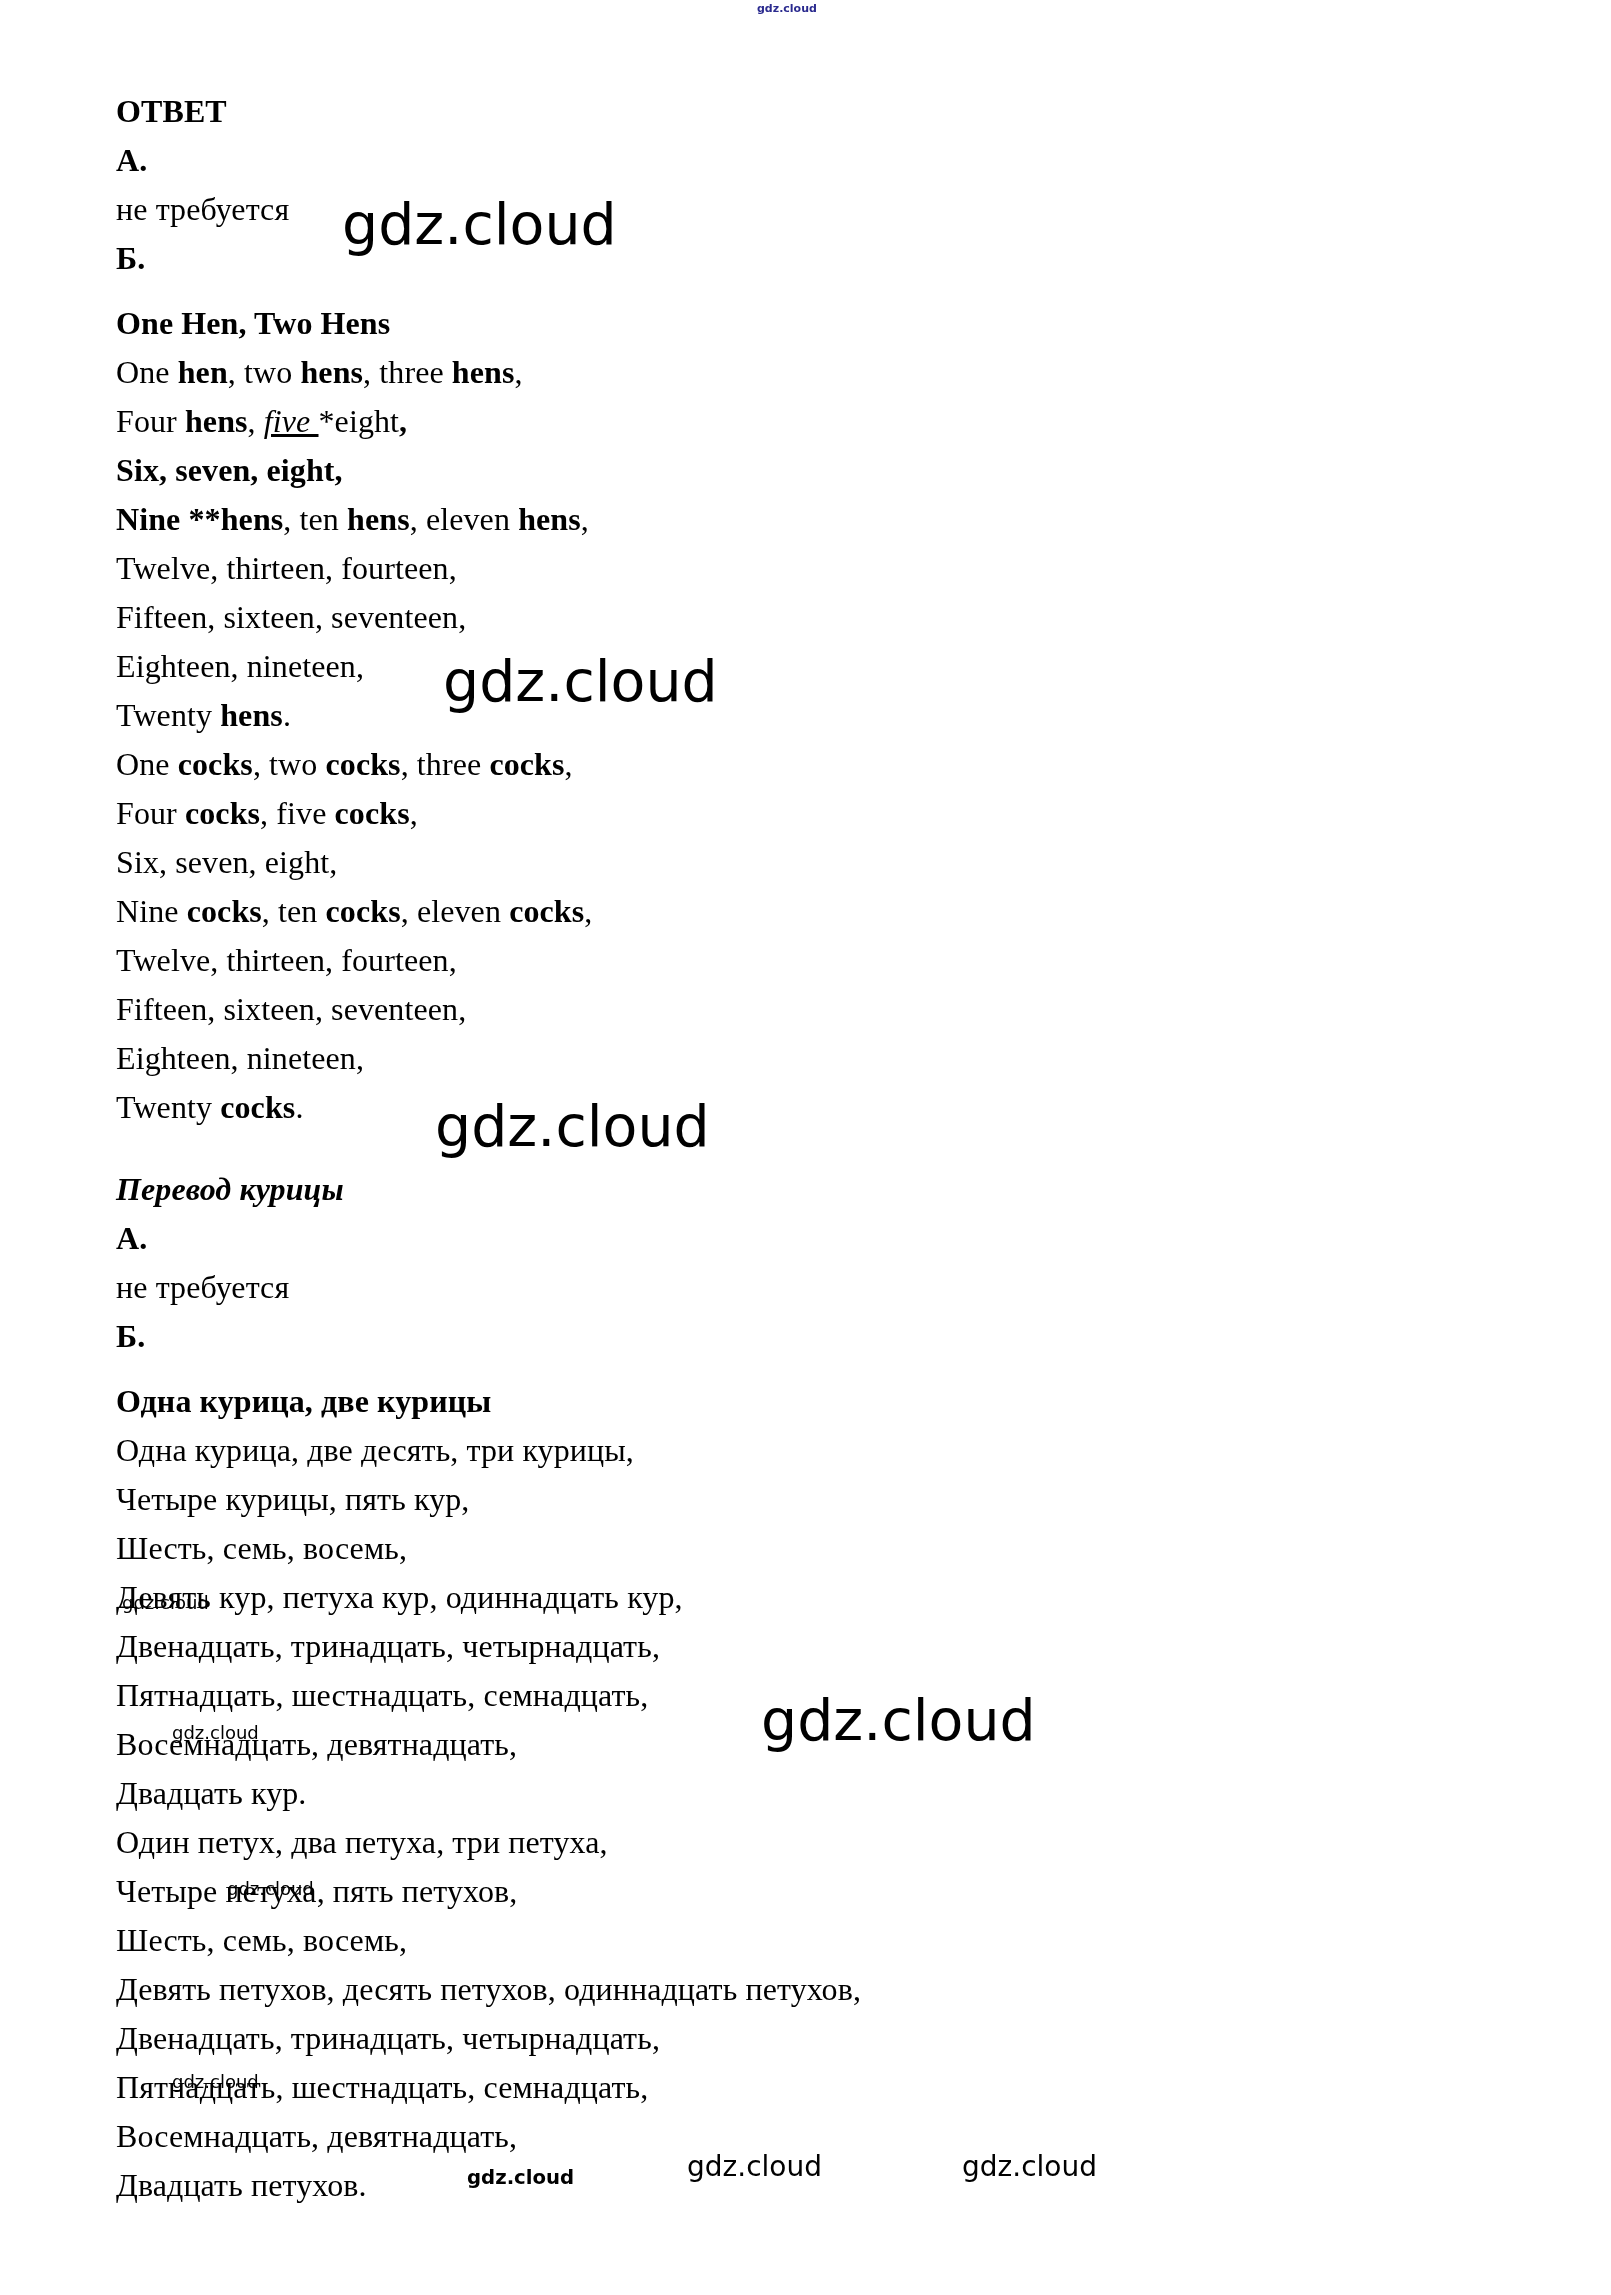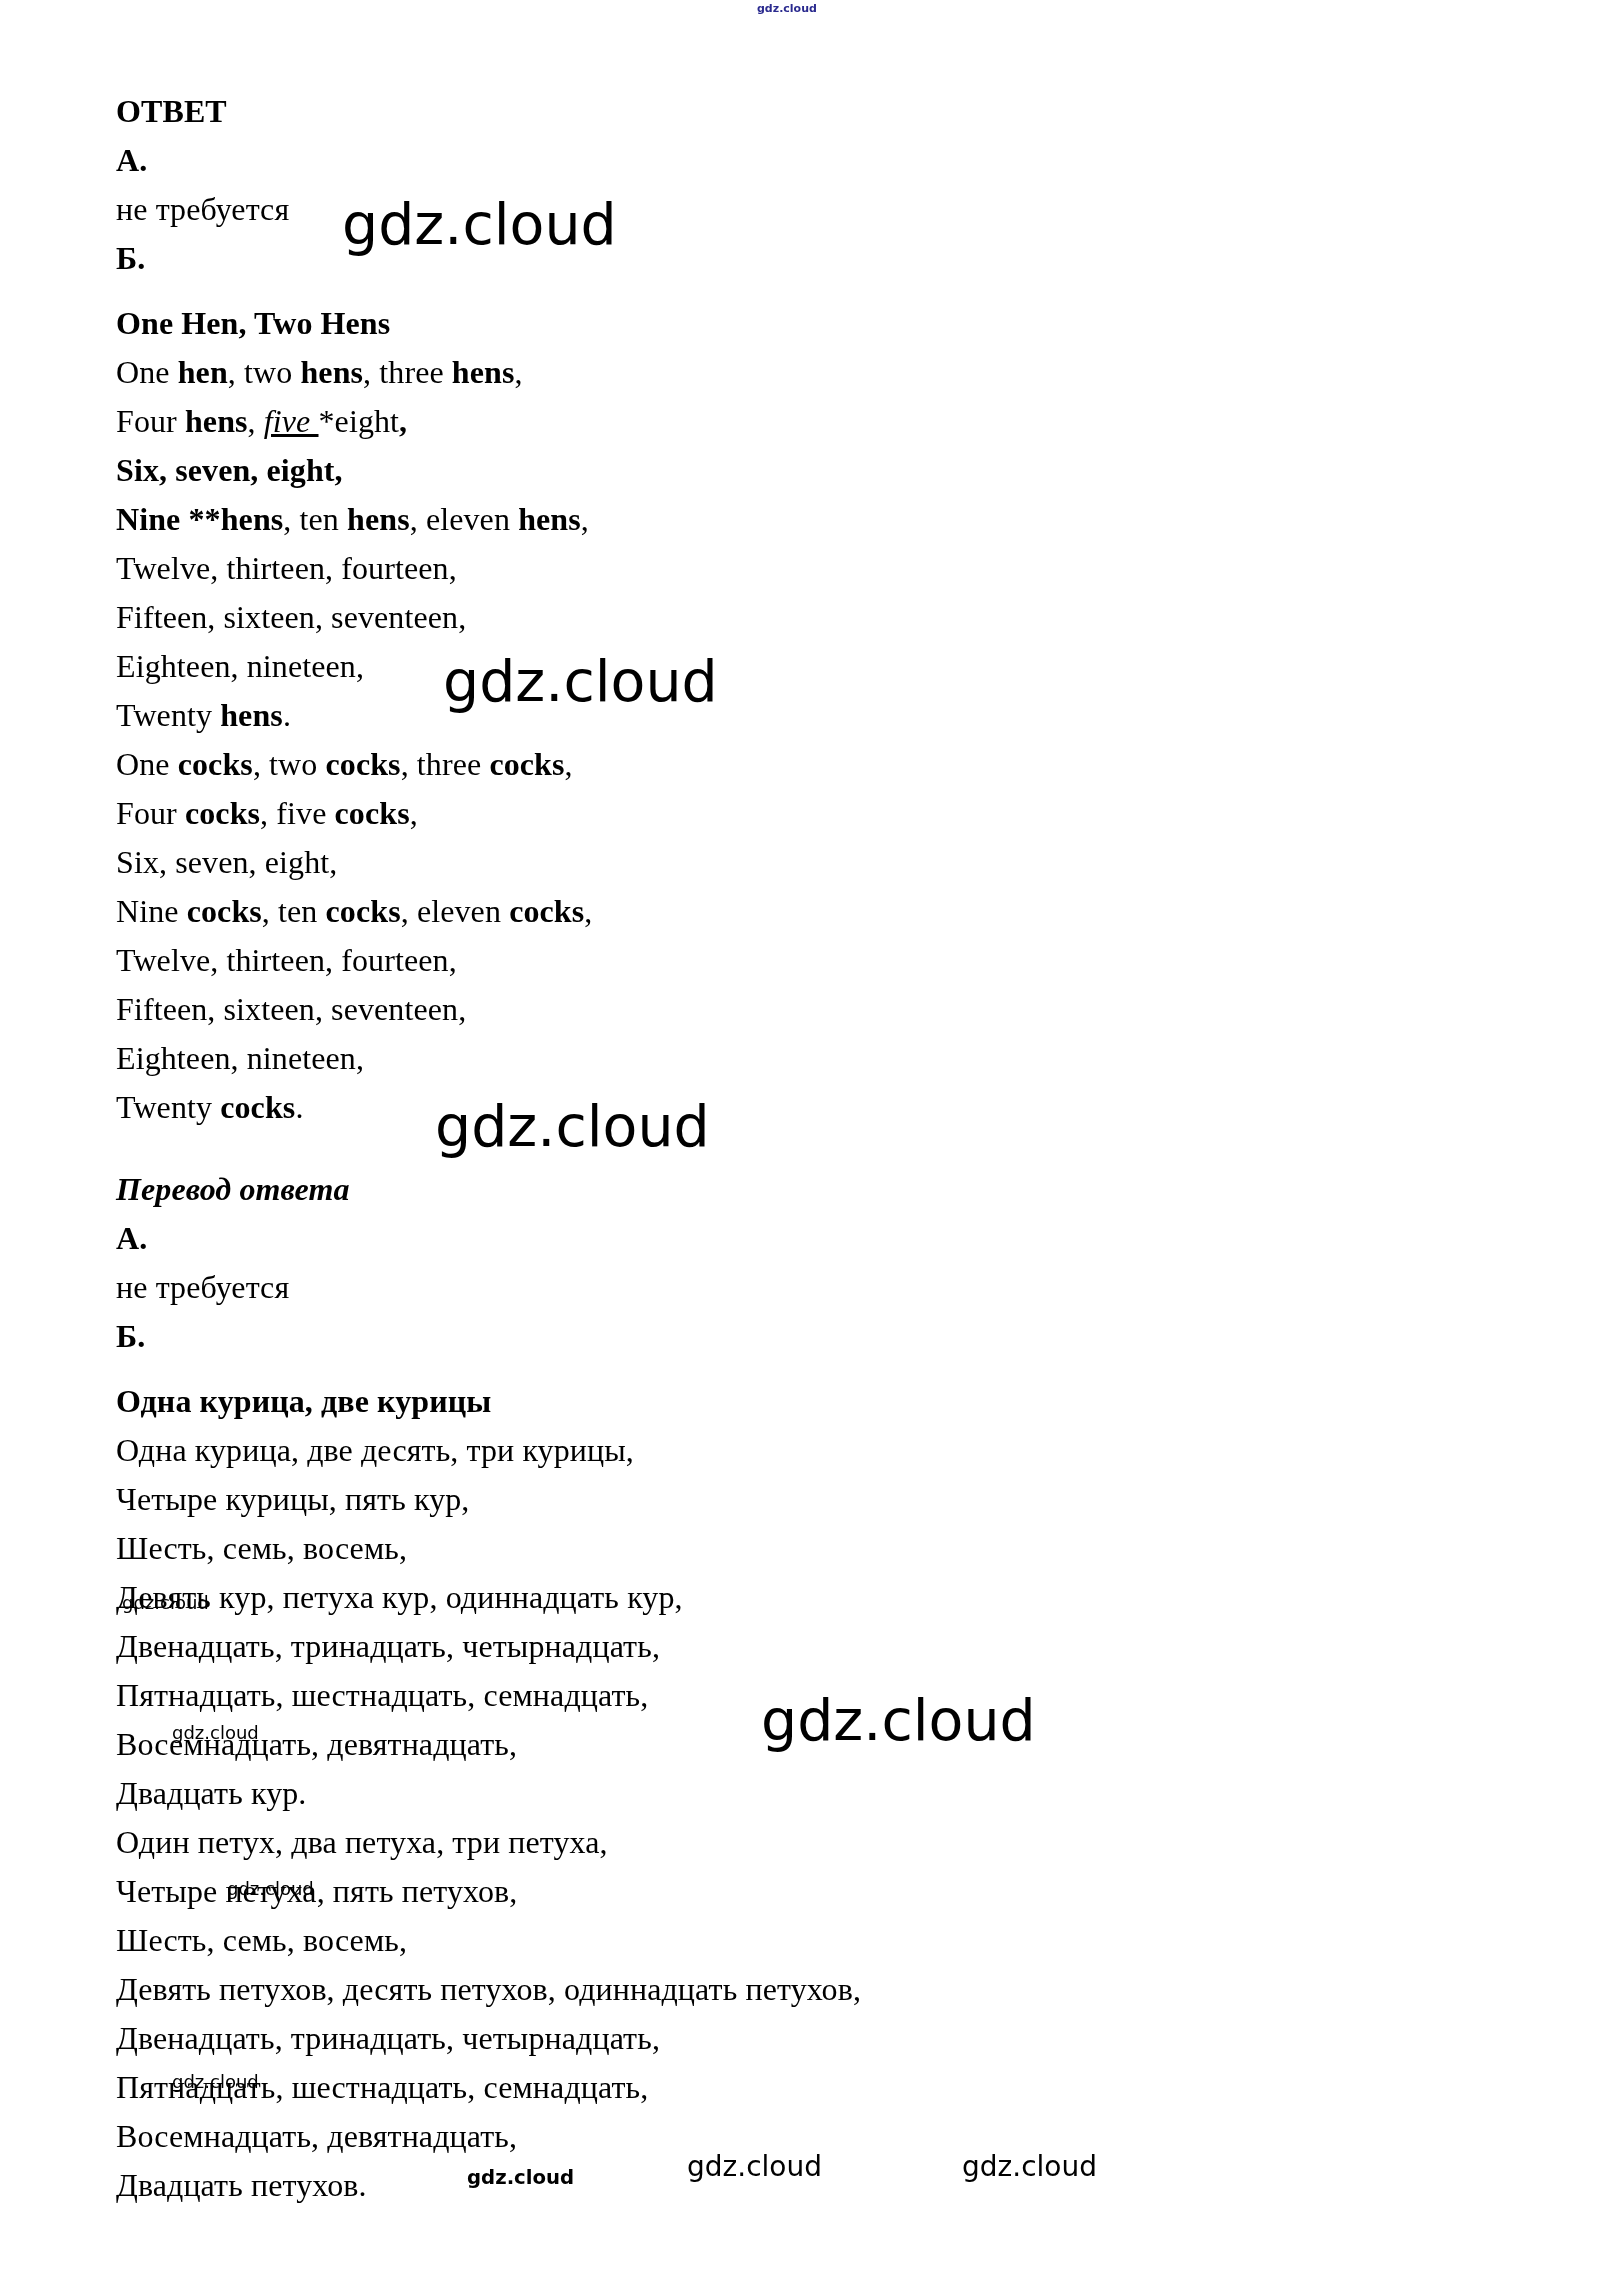--- a/index.html
+++ b/index.html
@@ -105,21 +105,21 @@
     <div class="line"><span>Four </span><span class="bold">cocks</span><span>, five </span><span class="bold">cocks</span><span>,</span></div>
     <div class="line">Six, seven, eight,</div>
     <div class="line"><span>Nine </span><span class="bold">cocks</span><span>, ten </span><span class="bold">cocks</span><span>, eleven </span><span class="bold">cocks</span><span>,</span></div>
     <div class="line">Twelve, thirteen, fourteen,</div>
     <div class="line">Fifteen, sixteen, seventeen,</div>
     <div class="line">Eighteen, nineteen,</div>
     <div class="line"><span>Twenty </span><span class="bold">cocks</span><span>.</span></div>
 
     <div class="spacer-md"></div>
 
-    <div class="line bolditalic">Перевод ответа</div>
+    <div class="line bolditalic">Перевод курицы</div>
 
     <div class="line bold">А.</div>
     <div class="line">не требуется</div>
 
     <div class="line bold">Б.</div>
 
     <div class="spacer-sm"></div>
 
     <div class="line bold">Одна курица, две курицы</div>
 

